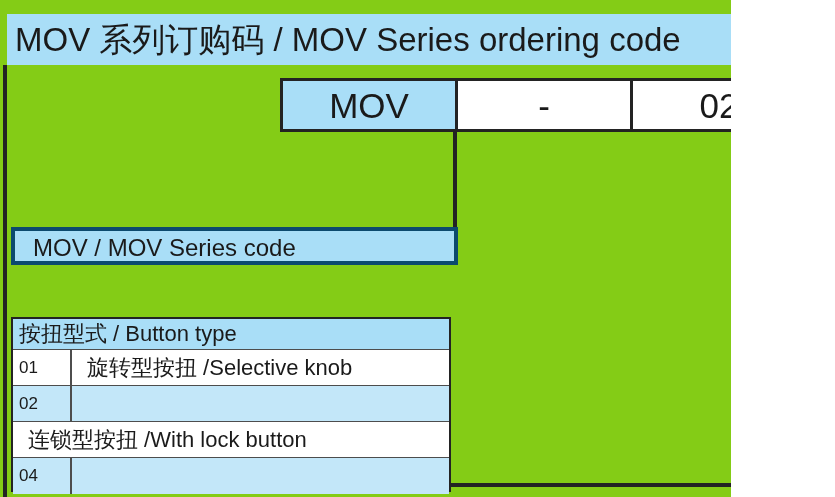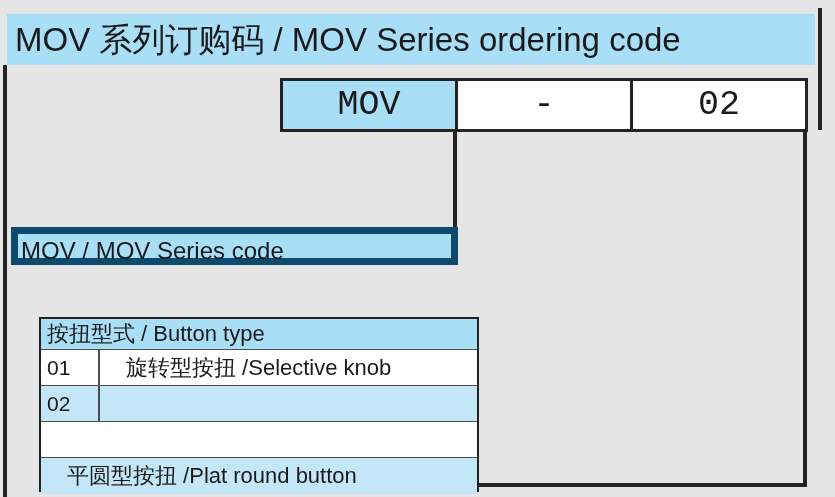--- a/index.html
+++ b/index.html
@@ -3,79 +3,79 @@
 <meta charset="utf-8">
 <style>
   :root{
     --primary-blue:#a9def7;
     --row-blue:#c3e7f9;
     --line-black:#232323;
     --text-black:#1a1a1a;
   }
   html,body{margin:0;padding:0;background:#ffffff;}
   body{font-family:"Liberation Sans","DejaVu Sans",sans-serif;color:var(--text-black);}
-  #page{position:relative;width:835px;height:497px;background:#e5e5e5;overflow:hidden;}
+  #page{position:relative;width:731px;height:497px;background:#84cc16;overflow:hidden;}
   *{box-sizing:border-box;}
 
   
   .title-bar{
     position:absolute;left:7px;top:14px;width:808px;height:51px;
     background:var(--primary-blue);
     font-size:33px;line-height:51px;padding-left:8px;white-space:nowrap;
   }
 
   
   .right-rule{position:absolute;left:818px;top:8px;width:4px;height:122px;background:var(--line-black);}
   .left-rule{position:absolute;left:3px;top:65px;width:4px;height:432px;background:var(--line-black);}
 
   
   .code-row{
     position:absolute;left:280px;top:78px;width:528px;height:54px;
-    display:flex;border:3px solid var(--line-black);background:#fff;font-family:Liberation Mono, monospace;
+    display:flex;border:3px solid var(--line-black);background:#fff;
   }
   .code-box{
     flex:1;display:flex;align-items:center;justify-content:center;
     font-size:35px;line-height:1;
   }
   .code-box + .code-box{border-left:3px solid var(--line-black);}
   .code-box.series{background:var(--primary-blue);}
 
   
   .conn-series-v{position:absolute;left:453px;top:131px;width:4px;height:96px;background:var(--line-black);}
   .conn-bt-v{position:absolute;left:803px;top:131px;width:4px;height:356px;background:var(--line-black);}
   .conn-bt-h{position:absolute;left:451px;top:483px;width:356px;height:4px;background:var(--line-black);}
 
   
   .series-label{
     position:absolute;left:11px;top:227px;width:447px;height:38px;
-    background:var(--primary-blue);border:7px solid #0c4a6e;
-    font-size:24px;line-height:33px;padding-left:3px;white-space:nowrap;
+    background:var(--primary-blue);border:4px solid #0c4a6e;
+    font-size:24px;line-height:33px;padding-left:18px;white-space:nowrap;
   }
 
   
   .bt-table{
     position:absolute;left:11px;top:317px;width:440px;height:175px;
-    border:2px solid var(--line-black);background:#fff;margin-left:28px;
+    border:2px solid var(--line-black);background:#fff;
   }
   .bt-header{
     height:31px;background:var(--primary-blue);
     border-bottom:1px solid #4d4d4d;
     font-size:22px;line-height:30px;padding-left:6px;white-space:nowrap;
   }
   .bt-row{
     height:36px;display:grid;grid-template-columns:59px 1fr;
     border-bottom:1px solid #4d4d4d;
   }
   .bt-row:last-child{border-bottom:none;}
   .bt-row.blue{background:var(--row-blue);}
   .bt-code{
     border-right:2px solid #4d4d4d;
-    font-size:21px;line-height:35px;padding-left:6px;
+    font-size:17px;line-height:35px;padding-left:6px;
   }
-  .bt-desc{font-size:22px;line-height:35px;padding-left:26px;white-space:nowrap;border-radius:16px;}
+  .bt-desc{font-size:22px;line-height:35px;padding-left:15px;white-space:nowrap;border-radius:16px;}
 </style>
 </head>
 <body>
 
 <div id="page">
 
   <div class="title-bar">MOV 系列订购码 / MOV Series ordering code</div>
 
   <div class="right-rule"></div>
   <div class="left-rule"></div>
@@ -96,19 +96,20 @@
     <div class="bt-header">按扭型式 / Button type</div>
 
     <div class="bt-row">
       <div class="bt-code">01</div>
       <div class="bt-desc">旋转型按扭 /Selective knob</div>
     </div>
     <div class="bt-row blue">
       <div class="bt-code">02</div>
     </div>
     <div class="bt-row">
+      <div class="bt-desc">连锁型按扭 /With lock button</div>
     </div>
     <div class="bt-row blue">
-      <div class="bt-desc">平圆型按扭 /Plat round button</div>
+      <div class="bt-code">04</div>
     </div>
   </div>
 
 </div>
 
 </body></html>

